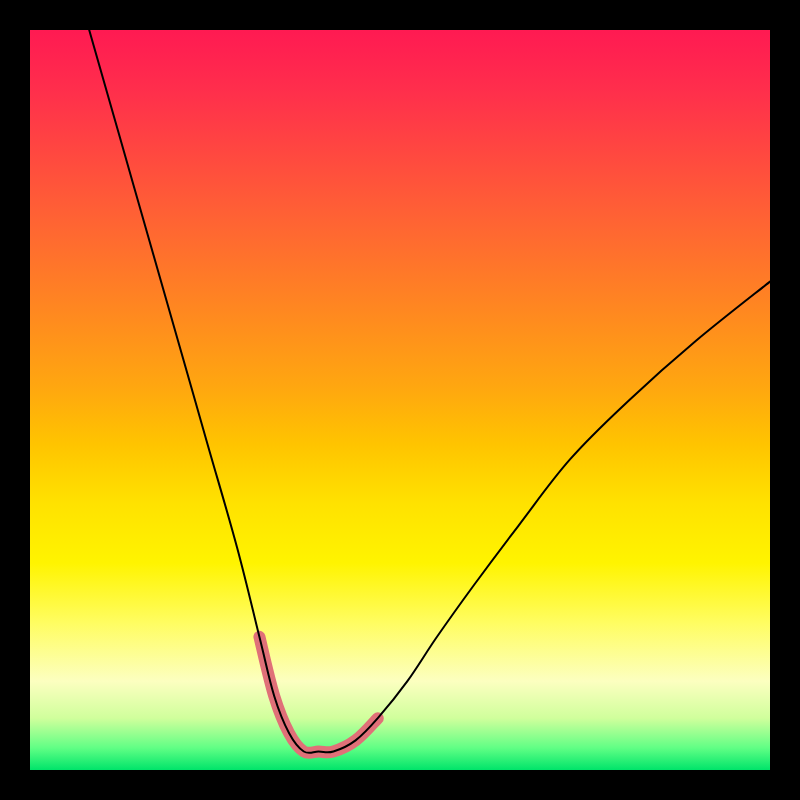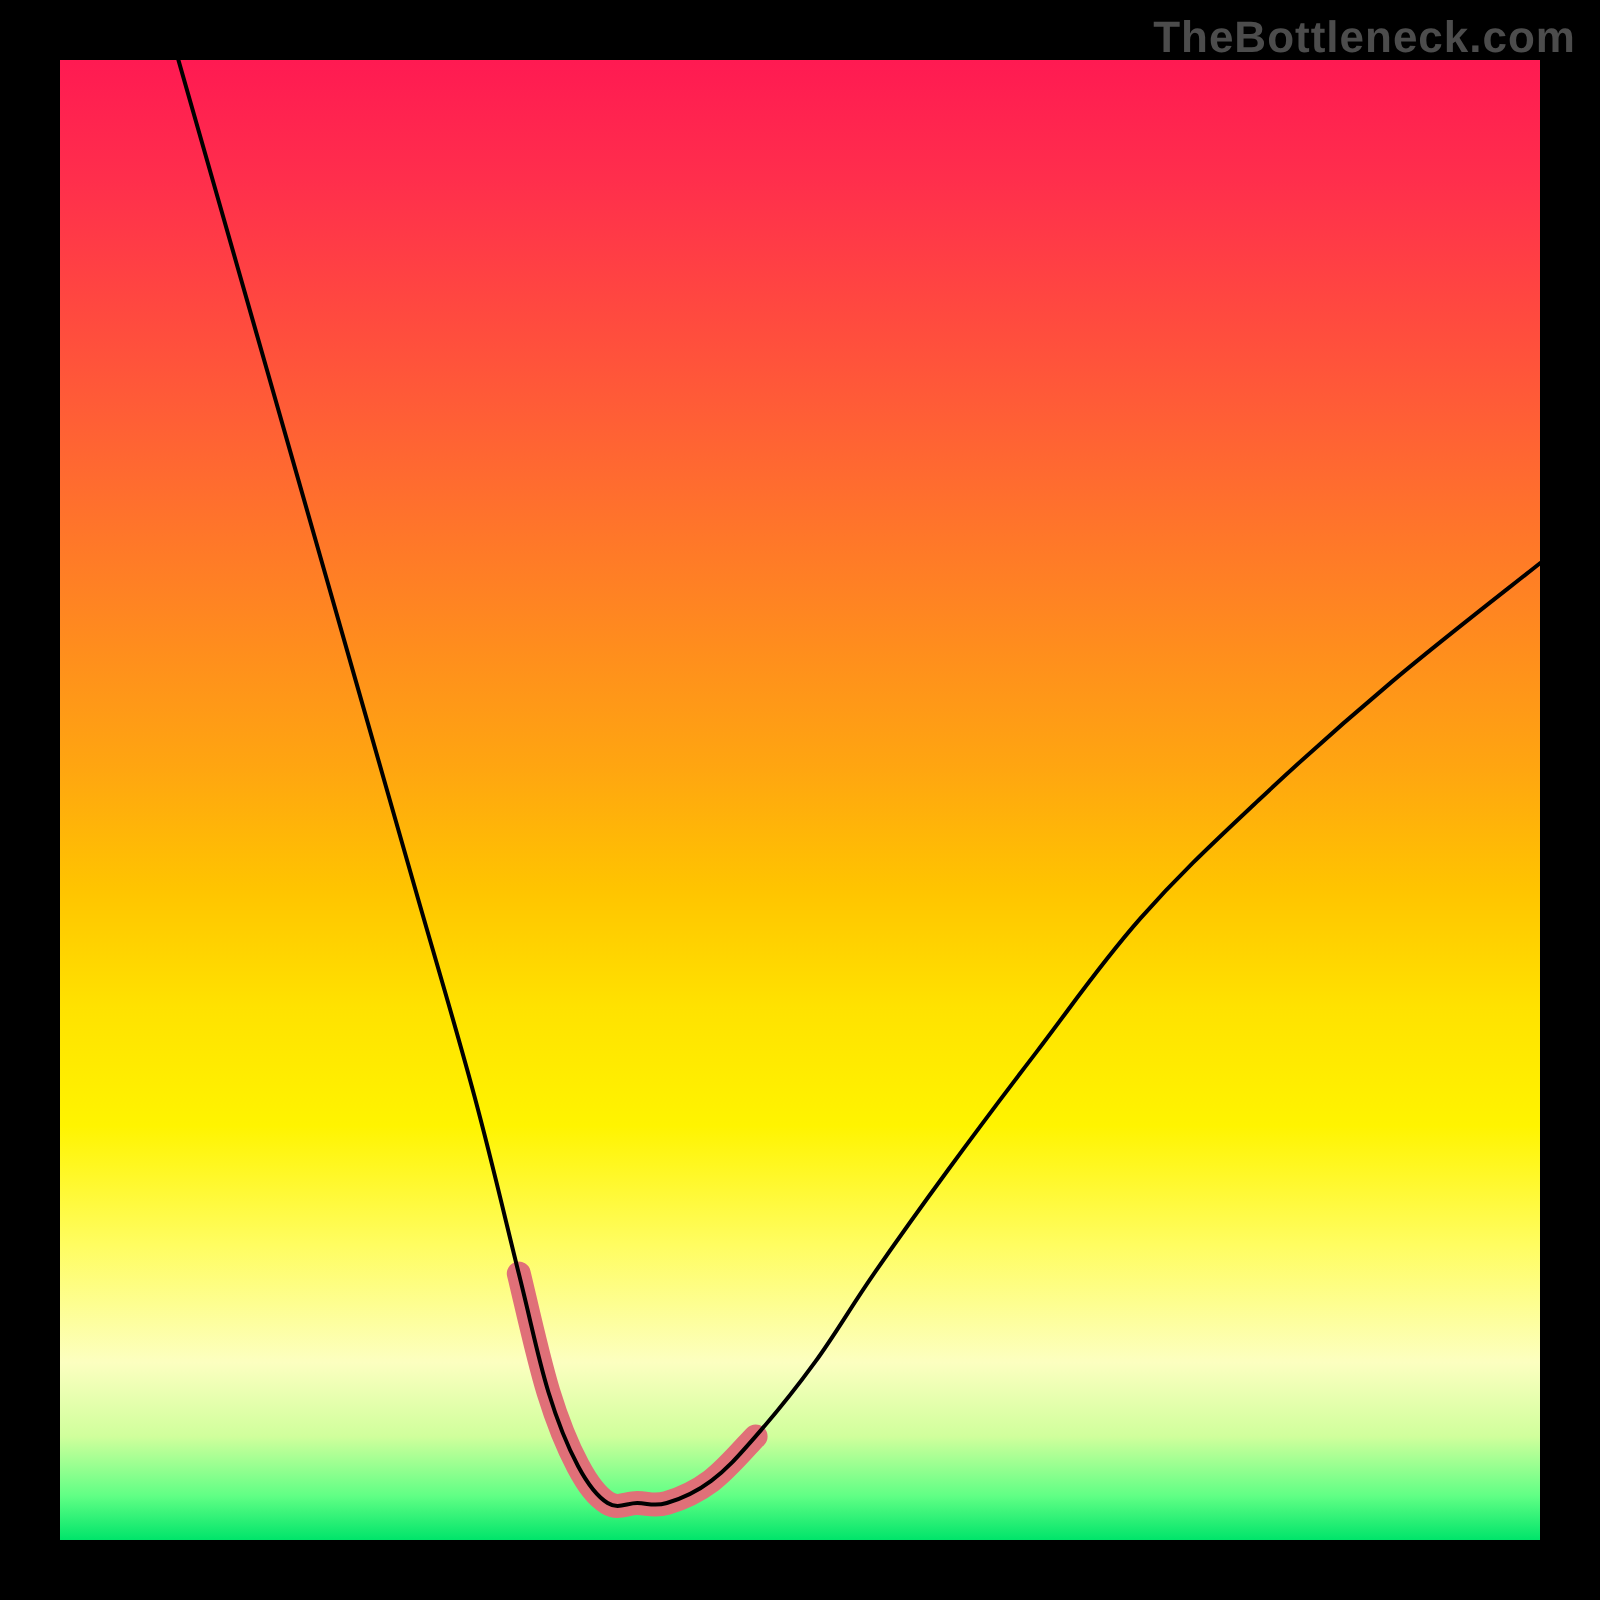--- a/index.html
+++ b/index.html
@@ -64,21 +64,20 @@
     left: 0;
     top: 0;
     width: 100%;
     height: 100%;
   }
 </style>
 </head>
 <body>
 
 <div class="frame">
-  <div class="watermark">TheBottleneck.com</div>
 
   <div class="plot">
     <div class="gradient"></div>
     <svg class="curve" viewBox="0 0 740 740" preserveAspectRatio="none">
       <path fill="none" stroke="#e07078" stroke-width="12" stroke-linecap="round" stroke-linejoin="round" d="M 229.40 606.80 C 232.06 617.46, 238.87 648.68, 244.20 666.00 C 249.53 683.32, 253.67 693.01, 259.00 703.00 C 264.33 712.99, 268.47 718.17, 273.80 721.50 C 279.13 724.83, 283.27 721.50, 288.60 721.50 C 293.93 721.50, 296.74 723.50, 303.40 721.50 C 310.06 719.50, 317.61 716.39, 325.60 710.40 C 333.59 704.41, 343.80 692.20, 347.80 688.20"></path>
       <path fill="none" stroke="#000000" stroke-width="2" stroke-linecap="round" stroke-linejoin="round" d="M 59.20 0.00 C 64.53 18.65, 78.14 66.30, 88.80 103.60 C 99.46 140.90, 107.74 169.90, 118.40 207.20 C 129.06 244.50, 137.34 273.50, 148.00 310.80 C 158.66 348.10, 166.94 377.10, 177.60 414.40 C 188.26 451.70, 197.88 483.37, 207.20 518.00 C 216.52 552.63, 222.74 580.16, 229.40 606.80 C 236.06 633.44, 238.87 648.68, 244.20 666.00 C 249.53 683.32, 253.67 693.01, 259.00 703.00 C 264.33 712.99, 268.47 718.17, 273.80 721.50 C 279.13 724.83, 283.27 721.50, 288.60 721.50 C 293.93 721.50, 296.74 723.50, 303.40 721.50 C 310.06 719.50, 317.61 716.39, 325.60 710.40 C 333.59 704.41, 338.48 698.86, 347.80 688.20 C 357.12 677.54, 366.74 665.85, 377.40 651.20 C 388.06 636.55, 395.01 624.12, 407.00 606.80 C 418.99 589.48, 429.35 574.98, 444.00 555.00 C 458.65 535.02, 471.08 518.44, 488.40 495.80 C 505.72 473.16, 520.22 451.84, 540.20 429.20 C 560.18 406.56, 576.76 391.31, 599.40 370.00 C 622.04 348.69, 640.69 332.11, 666.00 310.80 C 691.31 289.49, 726.68 262.26, 740.00 251.60"></path>
     </svg>
   </div>
 </div>
 

